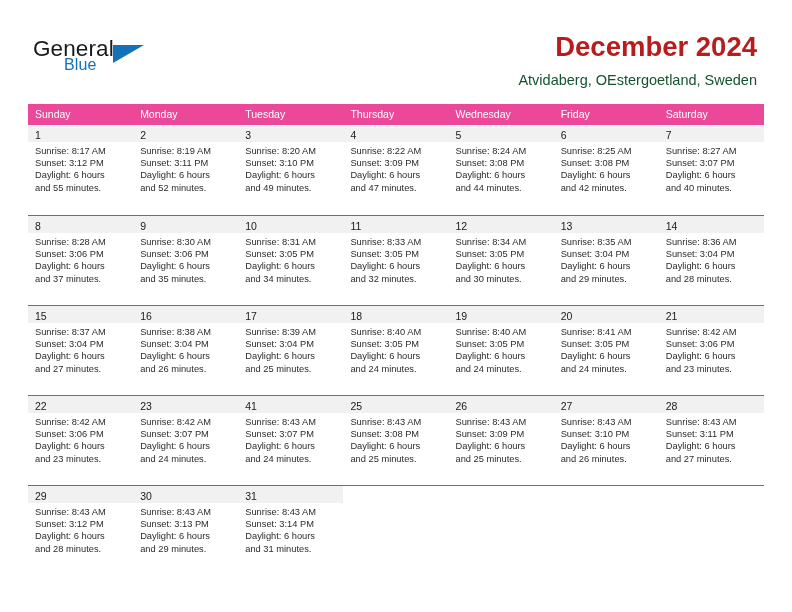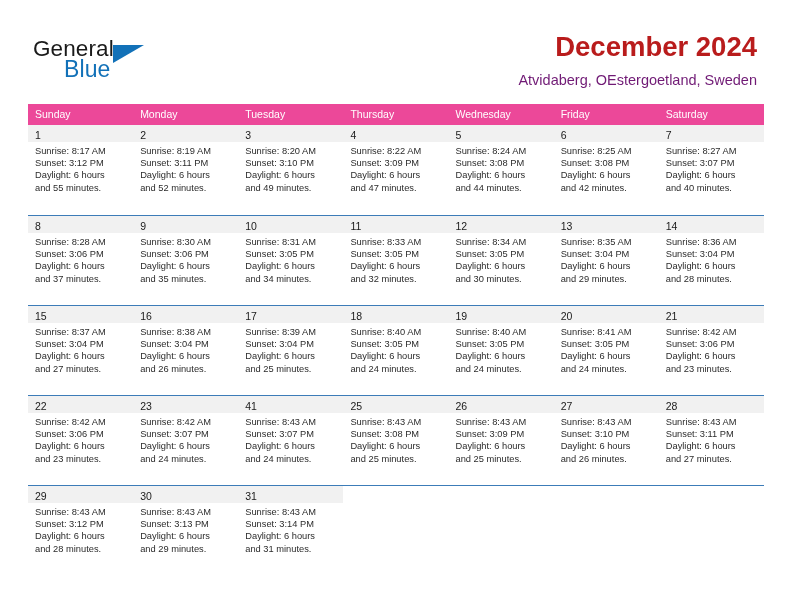--- a/index.html
+++ b/index.html
@@ -44,21 +44,21 @@
     top: 0;
     font-size: 22.5px;
     letter-spacing: 0.1px;
     color: #1a1a1a;
     font-family: "Liberation Sans", sans-serif;
   }
   .logo-blue {
     position: absolute;
     left: 31px;
     top: 20px;
-    font-size: 23px;
+    font-size: 16px;
     letter-spacing: 0.1px;
     color: #1271b8;
     font-family: "Liberation Sans", sans-serif;
   }
   .logo-triangle {
     position: absolute;
     left: 80px;
     top: 9px;
     width: 0;
     height: 0;
@@ -75,21 +75,21 @@
   .cal-title {
     font-size: 27.5px;
     font-weight: bold;
     color: #b91c1c;
     line-height: 34px;
     white-space: nowrap;
   }
   .cal-subtitle {
     font-size: 14.5px;
     font-weight: normal;
-    color: #701a75;
+    color: #14532d;
     line-height: 20px;
     margin-top: 6px;
     white-space: nowrap;
   }
 
   
   .calendar {
     position: absolute;
     left: 28px;
     top: 104px;

